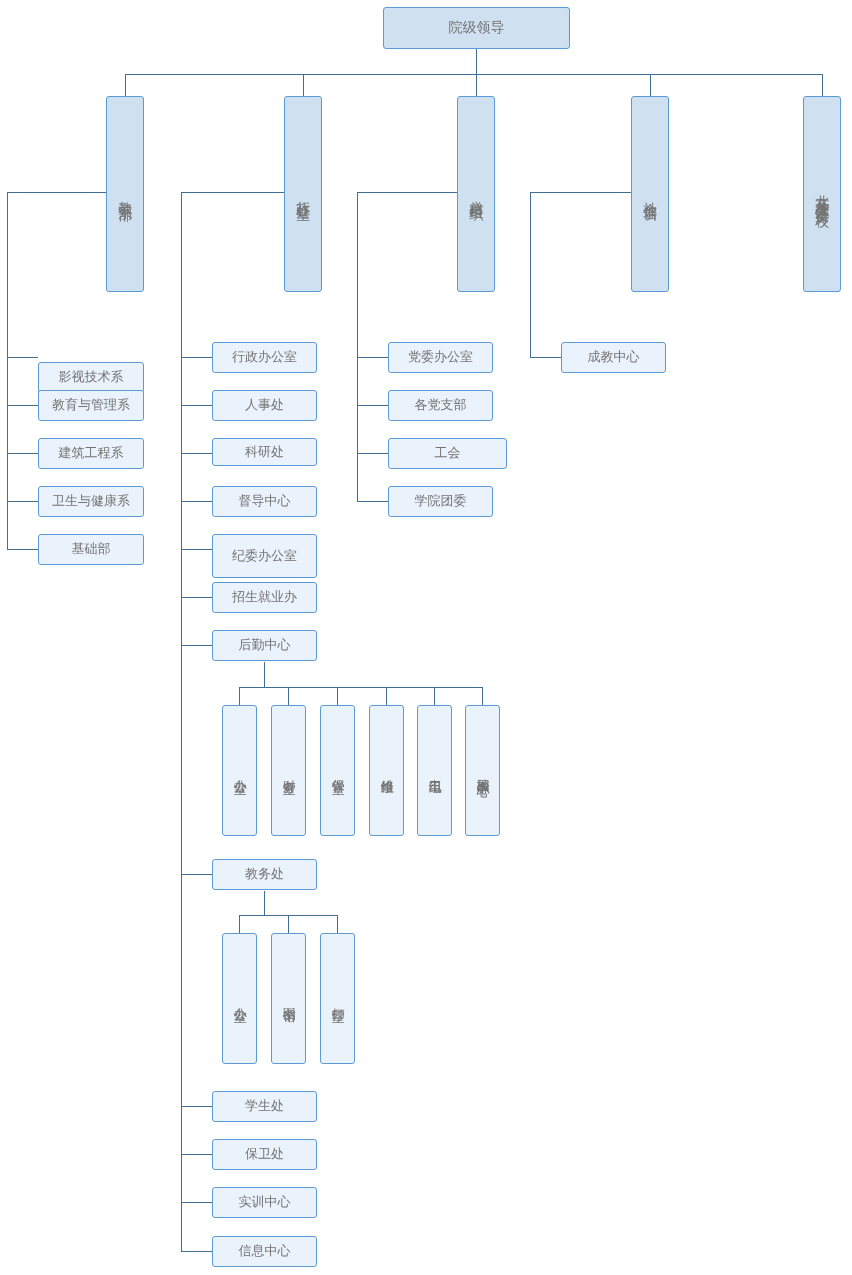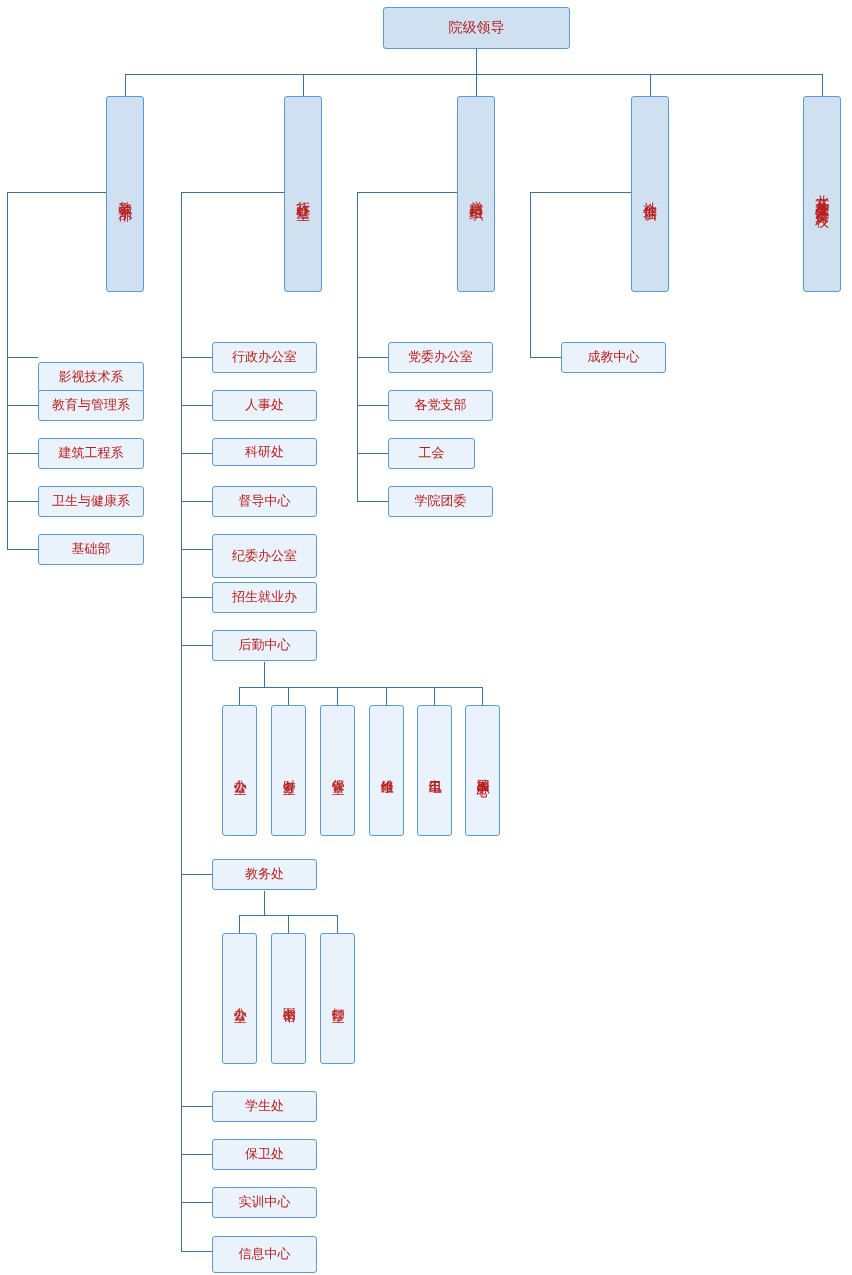--- a/index.html
+++ b/index.html
@@ -19,21 +19,21 @@
   }
   .node {
     position: absolute;
     box-sizing: border-box;
     border: 1px solid #5b9bd5;
     border-radius: 3px;
     display: flex;
     align-items: center;
     justify-content: center;
     text-align: center;
-    color: #b91c1c;
+    color: #737373;
     font-size: 13px;
     line-height: 1.25;
     background: #eaf3fb;
   }
   .node.root {
     background: #cfe0f1;
     border-color: #5b9bd5;
     font-size: 14px;
   }
   .node.level1 {
@@ -187,21 +187,21 @@
   </div>
   <div class="node leaf" style="left:212px; top:1091px; width:105px; height:31px;">
     <span>学生处</span>
   </div>
   <div class="node leaf" style="left:212px; top:1139px; width:105px; height:31px;">
     <span>保卫处</span>
   </div>
   <div class="node leaf" style="left:212px; top:1187px; width:105px; height:31px;">
     <span>实训中心</span>
   </div>
-  <div class="node leaf" style="left:212px; top:1236px; width:105px; height:37px;">
+  <div class="node leaf" style="left:212px; top:1236px; width:105px; height:31px;">
     <span>信息中心</span>
   </div>
 
   <div class="node leaf vertical" style="left:222px; top:705px; width:35px; height:131px;">
     <span>办公室</span>
   </div>
   <div class="node leaf vertical" style="left:271px; top:705px; width:35px; height:131px;">
     <span>财务室</span>
   </div>
   <div class="node leaf vertical" style="left:320px; top:705px; width:35px; height:131px;">
@@ -226,21 +226,21 @@
   <div class="node leaf vertical" style="left:320px; top:933px; width:35px; height:131px;">
     <span>打印室</span>
   </div>
 
   <div class="node leaf" style="left:388px; top:342px; width:105px; height:31px;">
     <span>党委办公室</span>
   </div>
   <div class="node leaf" style="left:388px; top:390px; width:105px; height:31px;">
     <span>各党支部</span>
   </div>
-  <div class="node leaf" style="left:388px; top:438px; width:87px; height:31px;">
+  <div class="node leaf" style="left:388px; top:438px; width:119px; height:31px;">
     <span>工会</span>
   </div>
   <div class="node leaf" style="left:388px; top:486px; width:105px; height:31px;">
     <span>学院团委</span>
   </div>
 
   <div class="node leaf" style="left:561px; top:342px; width:105px; height:31px;">
     <span>成教中心</span>
   </div>
 

